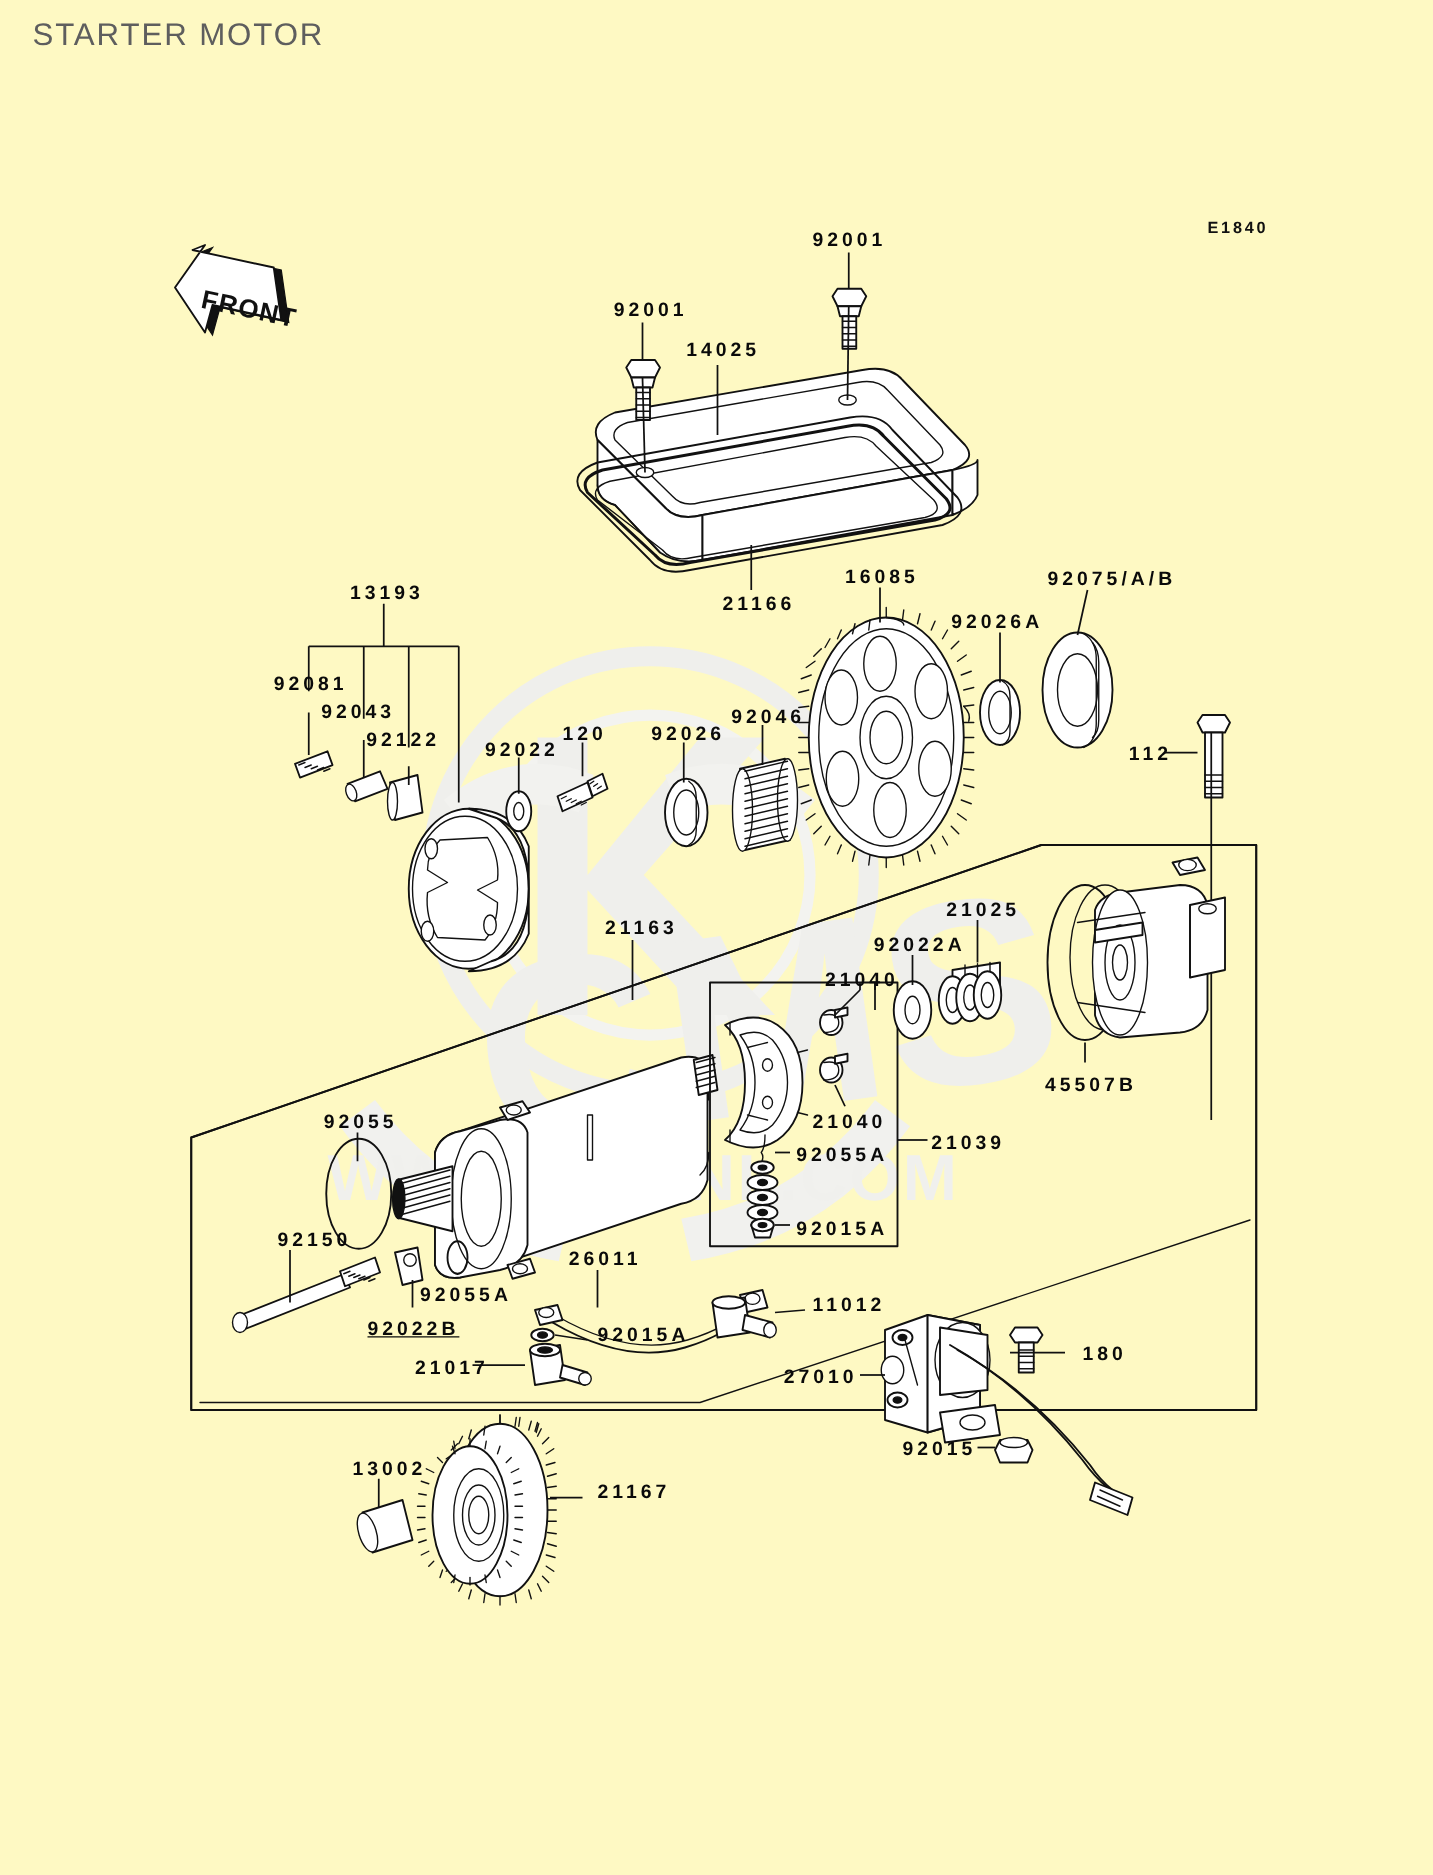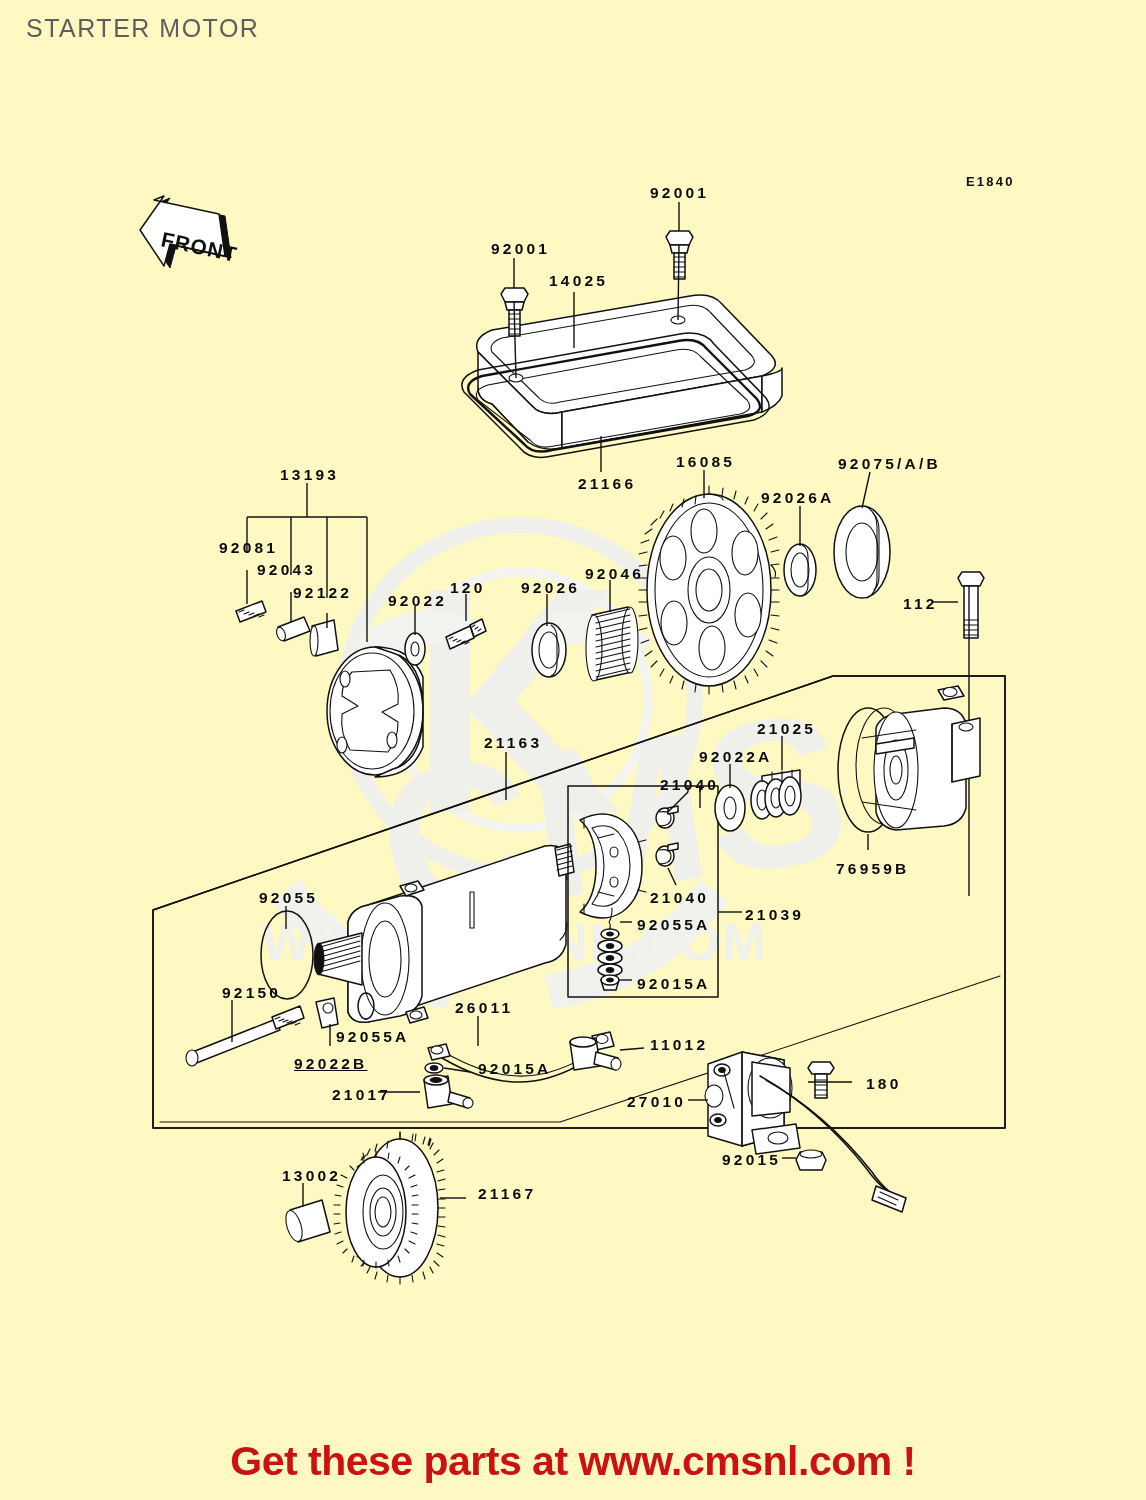--- a/index.html
+++ b/index.html
@@ -668,35 +668,34 @@
       <div class="lbl" style="left: 257px; top: 562px;">92043</div>
       <div class="lbl" style="left: 293px; top: 585px;">92122</div>
       <div class="lbl" style="left: 388px; top: 593px;">92022</div>
       <div class="lbl" style="left: 450px; top: 580px;">120</div>
       <div class="lbl" style="left: 521px; top: 580px;">92026</div>
       <div class="lbl" style="left: 585px; top: 566px;">92046</div>
       <div class="lbl" style="left: 484px; top: 735px; text-align: center;">21163</div>
       <div class="lbl" style="left: 757px; top: 721px;">21025</div>
       <div class="lbl" style="left: 699px; top: 749px;">92022A</div>
       <div class="lbl" style="left: 660px; top: 777px;">21040</div>
-      <div class="lbl" style="left: 836px; top: 861px;">76959B</div>
+      <div class="lbl" style="left: 836px; top: 861px;">45507B</div>
       <div class="lbl" style="left: 650px; top: 890px;">21040</div>
       <div class="lbl" style="left: 745px; top: 907px;">21039</div>
       <div class="lbl" style="left: 637px; top: 917px;">92055A</div>
       <div class="lbl" style="left: 637px; top: 976px;">92015A</div>
       <div class="lbl" style="left: 259px; top: 890px;">92055</div>
       <div class="lbl" style="left: 222px; top: 985px;">92150</div>
       <div class="lbl" style="left: 336px; top: 1029px;">92055A</div>
       <div class="lbl" style="left: 294px; top: 1056px; text-decoration: underline;">92022B</div>
       <div class="lbl" style="left: 455px; top: 1000px;">26011</div>
       <div class="lbl" style="left: 650px; top: 1037px;">11012</div>
       <div class="lbl" style="left: 478px; top: 1061px;">92015A</div>
       <div class="lbl" style="left: 332px; top: 1087px;">21017</div>
       <div class="lbl" style="left: 627px; top: 1094px;">27010</div>
       <div class="lbl" style="left: 866px; top: 1076px;">180</div>
       <div class="lbl" style="left: 722px; top: 1152px;">92015</div>
       <div class="lbl" style="left: 282px; top: 1168px;">13002</div>
       <div class="lbl" style="left: 478px; top: 1186px;">21167</div>
     </div>
 
-  <div id="footer-cta" style="color: rgb(204, 17, 17);">Get these parts at www.cmsnl.com !</div>
 
 </div>
 
 </body></html>

